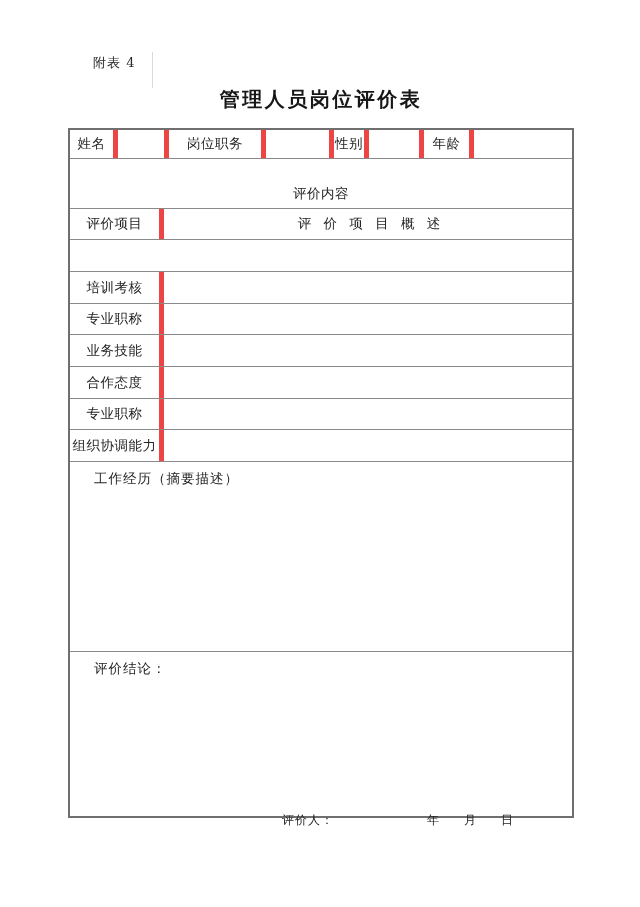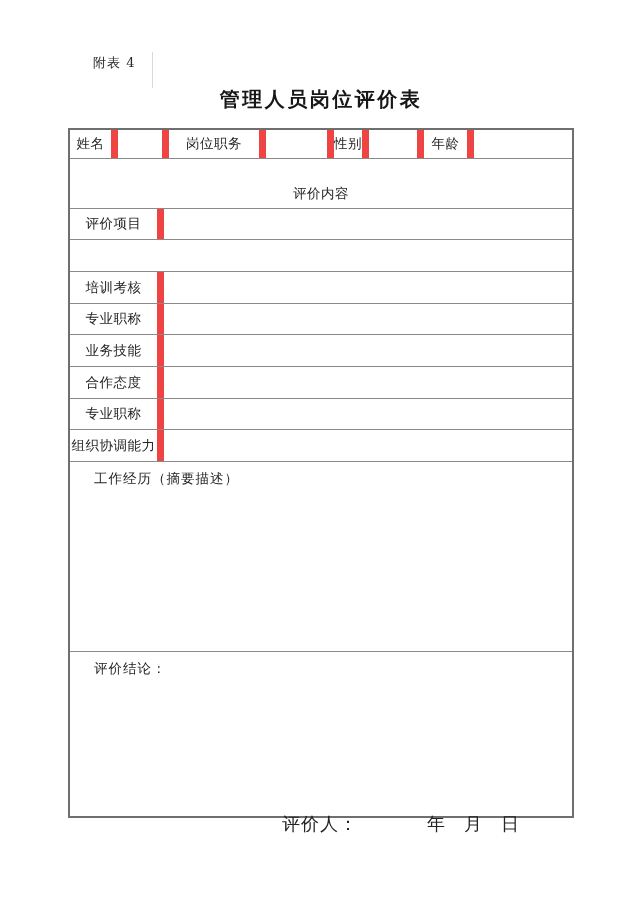--- a/index.html
+++ b/index.html
@@ -36,21 +36,21 @@
   }
   .trow{
     display:flex;
     box-sizing:border-box;
     border-bottom:1px solid #8a8a8a;
     align-items:stretch;
   }
   .trow:last-child{border-bottom:none;}
   .cell{
     box-sizing:border-box;
-    border-right:7px solid #ef4444;
+    border-right:5px solid #ef4444;
     display:flex;align-items:center;justify-content:center;
     font-size:13.5px;
     letter-spacing:0.5px;
     color:#242424;
     overflow:hidden;
   }
   .cell.last{border-right:none;}
   .cell.blank{background:#ffffff;}
 
   
@@ -80,21 +80,21 @@
     border-right:none;
     padding:8px 24px;
     font-size:13.5px;
     position:relative;
     box-sizing:border-box;
   }
   .bigcell .blocklabel{letter-spacing:1px;color:#242424;}
 
   .signature{
     position:absolute;left:0;right:0;bottom:9px;height:17px;
-    font-size:18px;
+    font-size:12px;
     font-family:Liberation Serif, serif;
   }
   .signature span{position:absolute;top:0;letter-spacing:1px;}
   .sig-person{left:212px;}
   .sig-year{left:357px;}
   .sig-month{left:394px;}
   .sig-day{left:431px;}
 </style>
 </head>
 <body>
@@ -118,20 +118,21 @@
       <div class="cell w-age-l">年龄</div>
       <div class="cell w-age-v blank last"></div>
     </div>
 
     <div class="trow r-section">
       <div class="cell w-value last">评价内容</div>
     </div>
 
     <div class="trow r-crit h31">
       <div class="cell w-label">评价项目</div>
+      <div class="cell w-value last overview-cell">评 价 项 目 概 述</div>
     </div>
 
     <div class="trow r-crit">
       <div class="cell w-value blank last"></div>
     </div>
     <div class="trow r-crit">
       <div class="cell w-label">培训考核</div>
       <div class="cell w-value blank last"></div>
     </div>
     <div class="trow r-crit h31">

